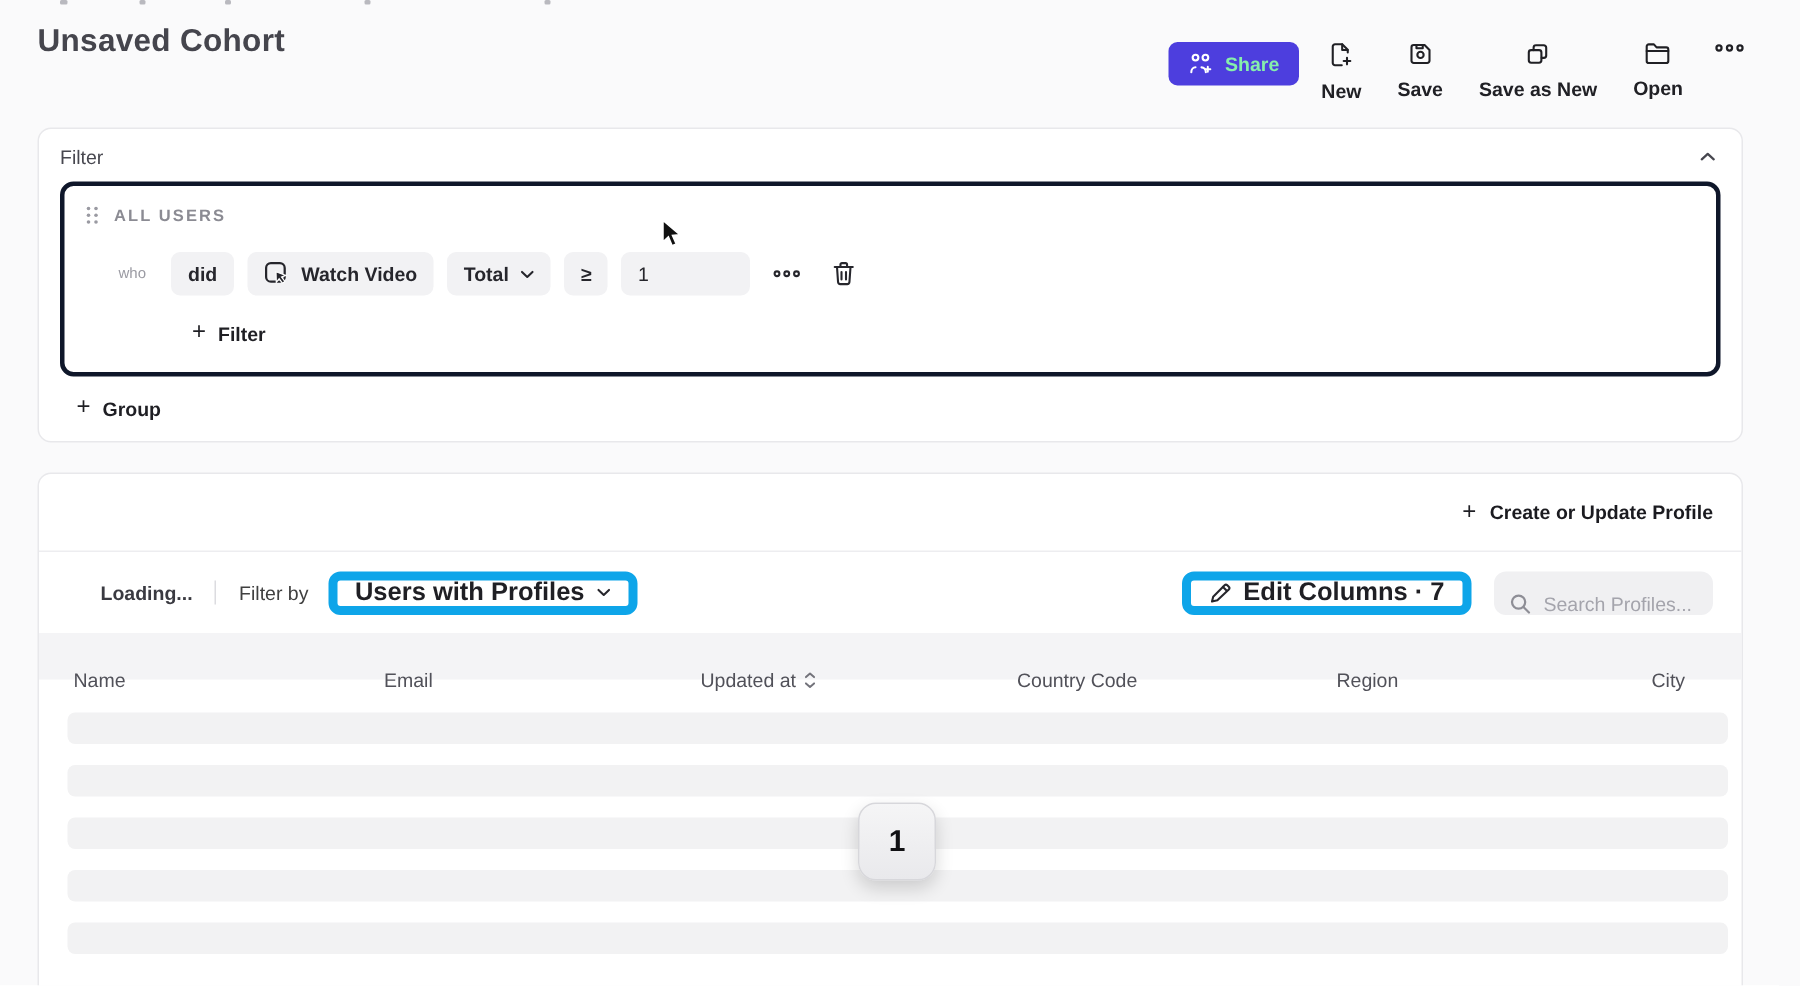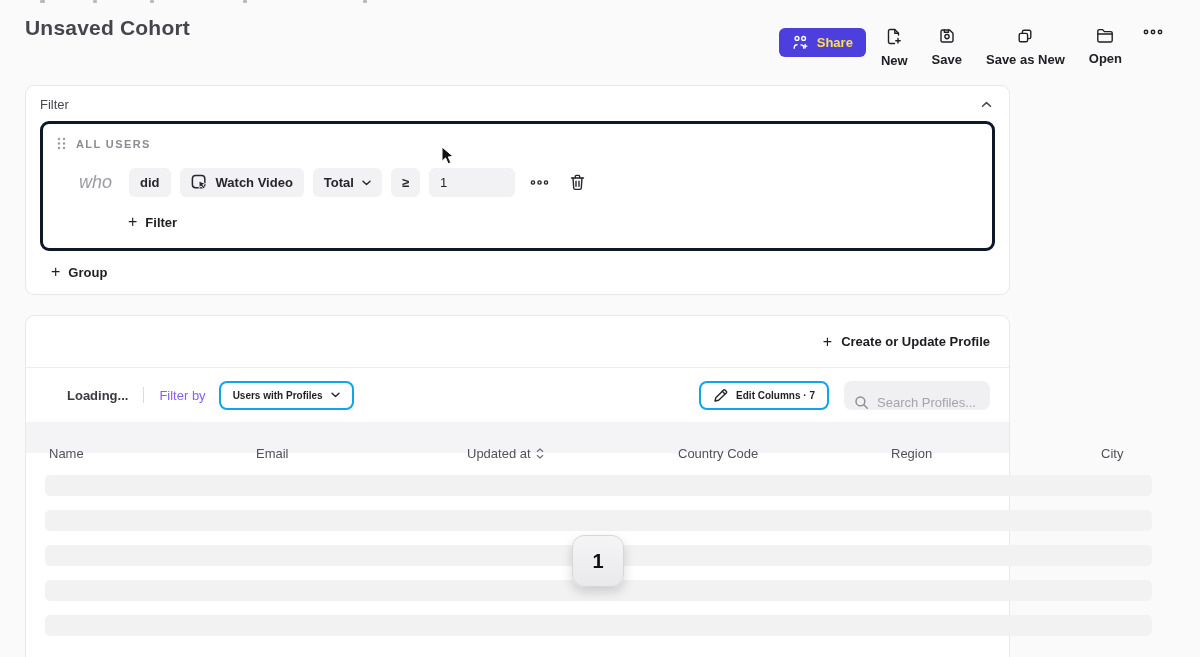--- a/index.html
+++ b/index.html
@@ -9,64 +9,64 @@
     background:#fafafb; font-family:"Liberation Sans", sans-serif; color:#26262c;
   }
   
   .frag { position:absolute; top:0; height:3px; background:#b9b9bf; border-radius:1px; }
 
   .page-title { position:absolute; left:25px; top:16px; font-size:21px; font-weight:700; color:#45454d; letter-spacing:.2px; }
 
   
   .top-actions { position:absolute; top:27px; right:31px; display:flex; align-items:center; gap:6px; height:30px; }
   .btn-share { display:flex; align-items:center; gap:8px; height:29px; padding:0 13px; border-radius:6px;
-    background:#4d3ede; color:#fde047; font-size:13px; font-weight:700; border:none; font-family:inherit; cursor:pointer; }
+    background:#4d3ede; color:#86efac; font-size:13px; font-weight:700; border:none; font-family:inherit; cursor:pointer; }
   .btn-ghost { display:flex; align-items:center; gap:8px; height:29px; padding:0 9px; background:transparent;
     border:none; font-size:13px; font-weight:600; color:#202025; font-family:inherit; cursor:pointer;flex-direction:column; }
   .btn-more { padding:0 6px; }
   .ico { display:block; }
 
   
-  .panel { position:absolute; left:25px; width:985px; background:#fff; border:1px solid #e8e8eb; border-radius:9px; }
+  .panel { position:absolute; left:25px; width:1137px; background:#fff; border:1px solid #e8e8eb; border-radius:9px; }
   .panel-filter { top:85px; height:210px; }
   .panel-profiles { top:315px; height:420px; border-bottom-left-radius:0; border-bottom-right-radius:0; }
 
   .filter-head { display:flex; justify-content:space-between; align-items:center; padding:11px 15px 9px 14px; font-size:13px; color:#47474f; }
   .collapse-btn { background:none; border:none; padding:2px; cursor:pointer; }
 
   .group-box { margin:0 14px; border:3px solid #0f172a; border-radius:9px; padding:12px; height:130px; }
   .group-head { display:flex; align-items:center; gap:9px; padding-left:1px; }
   .grip-btn { background:none; border:none; padding:1px; cursor:grab; }
   .group-label { font-size:11px; font-weight:700; letter-spacing:1.4px; color:#8b8b93; }
 
   .clause-row { display:flex; align-items:center; margin-top:17px; padding-left:24px; gap:9px; }
-  .who { color:#9b9ba3; font-size:18px; margin-right:8px;font-style:italic; }
+  .who { color:#9b9ba3; font-size:10px; margin-right:8px; }
   .chip { display:flex; align-items:center; gap:8px; height:29px; padding:0 11px; background:#f2f2f4; border-radius:6px;
     font-size:13px; font-weight:600; color:#26262c; border:none; font-family:inherit; cursor:pointer; white-space:nowrap; }
   .chip-input { width:86px; height:29px; background:#f2f2f4; border:none; border-radius:6px; padding:0 11px;
     font-size:13px; font-family:inherit; color:#26262c; outline:none; }
   .icon-btn { background:none; border:none; padding:4px 6px; cursor:pointer; display:flex; align-items:center; }
 
   .add-btn { display:flex; align-items:center; gap:8px; background:none; border:none; font-size:13px; font-weight:600;
     color:#1f1f24; font-family:inherit; cursor:pointer; }
   .add-filter { margin:17px 0 0 73px; }
   .group-add { margin:13px 0 0 25px; }
   .plus { font-size:16px; font-weight:400; color:#1f1f24; line-height:1; }
 
   
   .profiles-top { height:52px; display:flex; align-items:center; justify-content:flex-end; padding-right:19px; border-bottom:1px solid #ededf0; }
   .create-btn { display:flex; align-items:center; gap:9px; font-size:13px; font-weight:600; color:#1b1b20;
     background:none; border:none; font-family:inherit; cursor:pointer; }
 
   .profiles-toolbar { height:54px; display:flex; align-items:center; padding:0 19px 0 41px; }
   .loading { font-size:13px; font-weight:700; color:#3a3a41; }
   .vdiv { width:1px; height:16px; background:#dcdce0; margin:0 15px; }
-  .filter-by { font-size:13px; color:#8b5cf6; margin-right:13px; }
+  .filter-by { font-size:13px; color:#404040; margin-right:13px; }
   .select-btn { display:flex; align-items:center; gap:8px; height:29px; padding:0 12px; background:#fff;
-    border:2px solid #0ea5e9; border-radius:8px; font-size:10px; font-weight:600; color:#1f1f24; font-family:inherit; cursor:pointer; }
+    border:6px solid #0ea5e9; border-radius:8px; font-size:17px; font-weight:600; color:#1f1f24; font-family:inherit; cursor:pointer; }
   .toolbar-right { margin-left:auto; display:flex; align-items:center; gap:15px; }
   .search-box { display:flex; align-items:flex-end; gap:8px; width:146px; height:29px; background:#f0f0f2; border-radius:8px; padding:0 10px; }
   .search-box input { border:none; background:transparent; outline:none; font-size:13px; width:100%; font-family:inherit; color:#26262c; }
   .search-box input::placeholder { color:#a4a4ac; }
 
   .table-head { position:relative; height:31px; background:#f4f4f6; }
   .th { position:absolute; top:16px; height:31px; display:flex; align-items:center; gap:5px; font-size:13px; color:#515159; font-weight:400; cursor:pointer; }
   .th0{left:23px} .th1{left:230px} .th2{left:441px} .th3{left:652px} .th4{left:865px} .th5{left:1075px}
 
   .rows { padding:22px 0 0 19px; }

